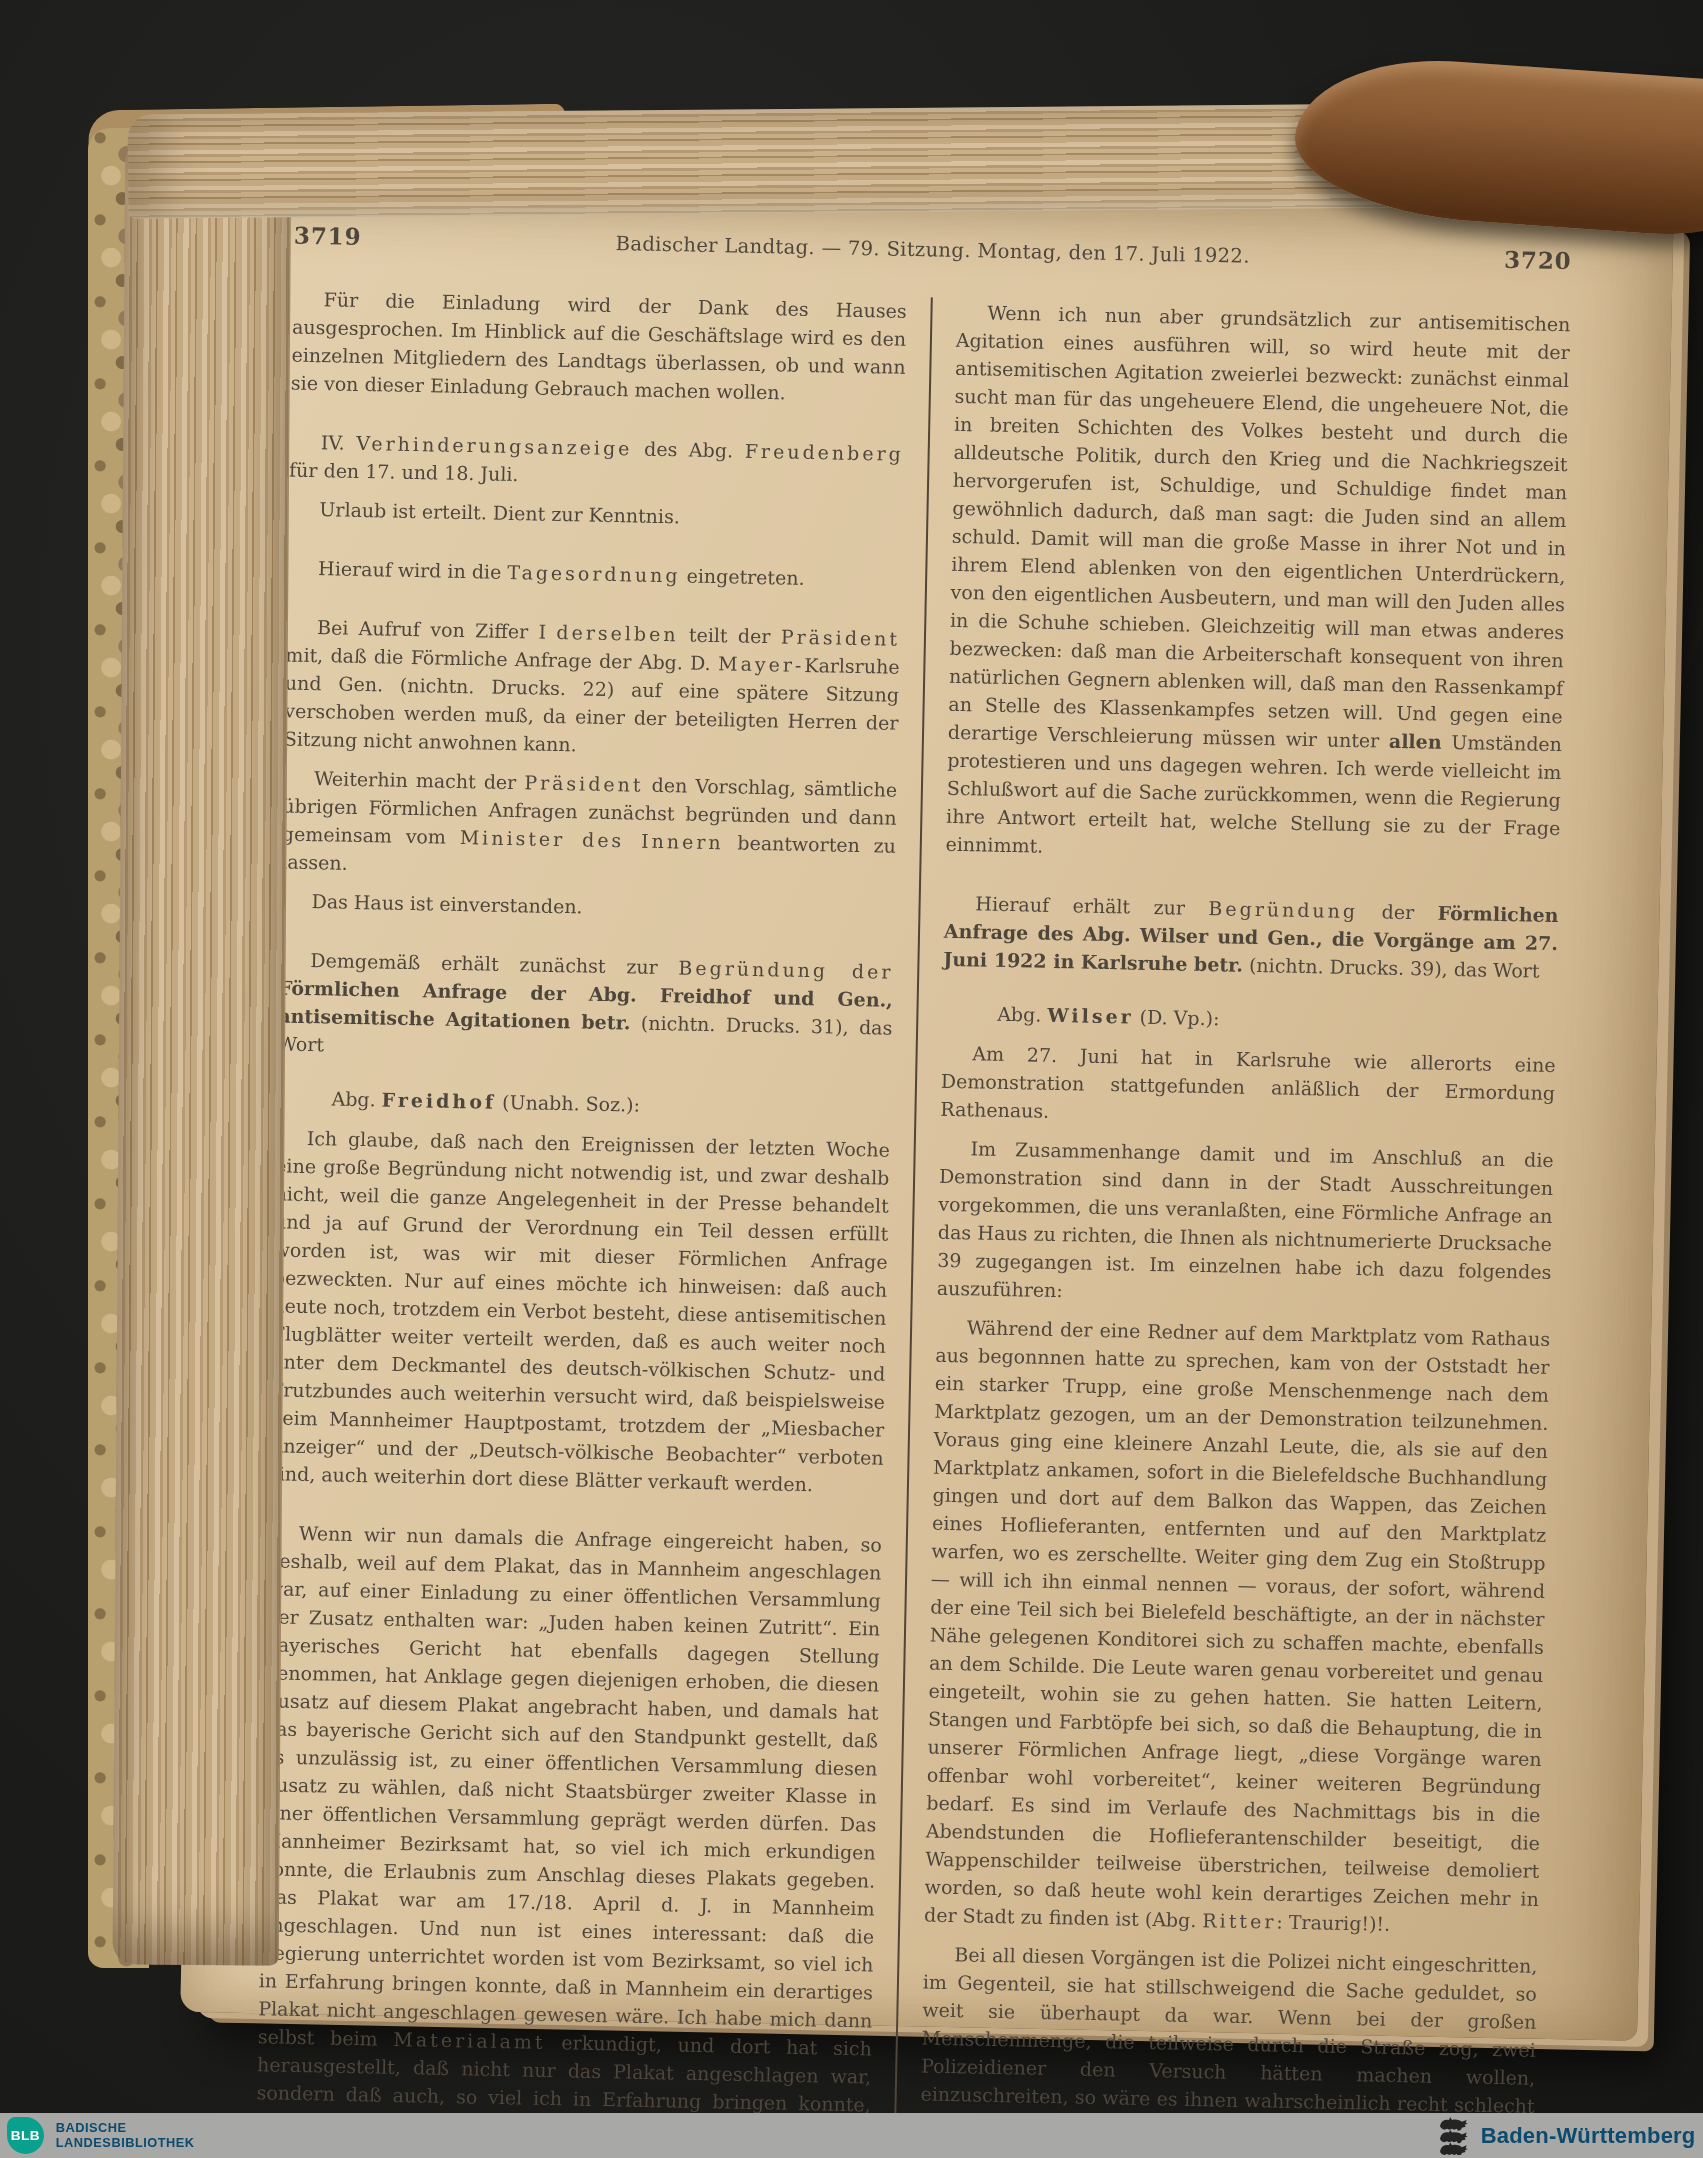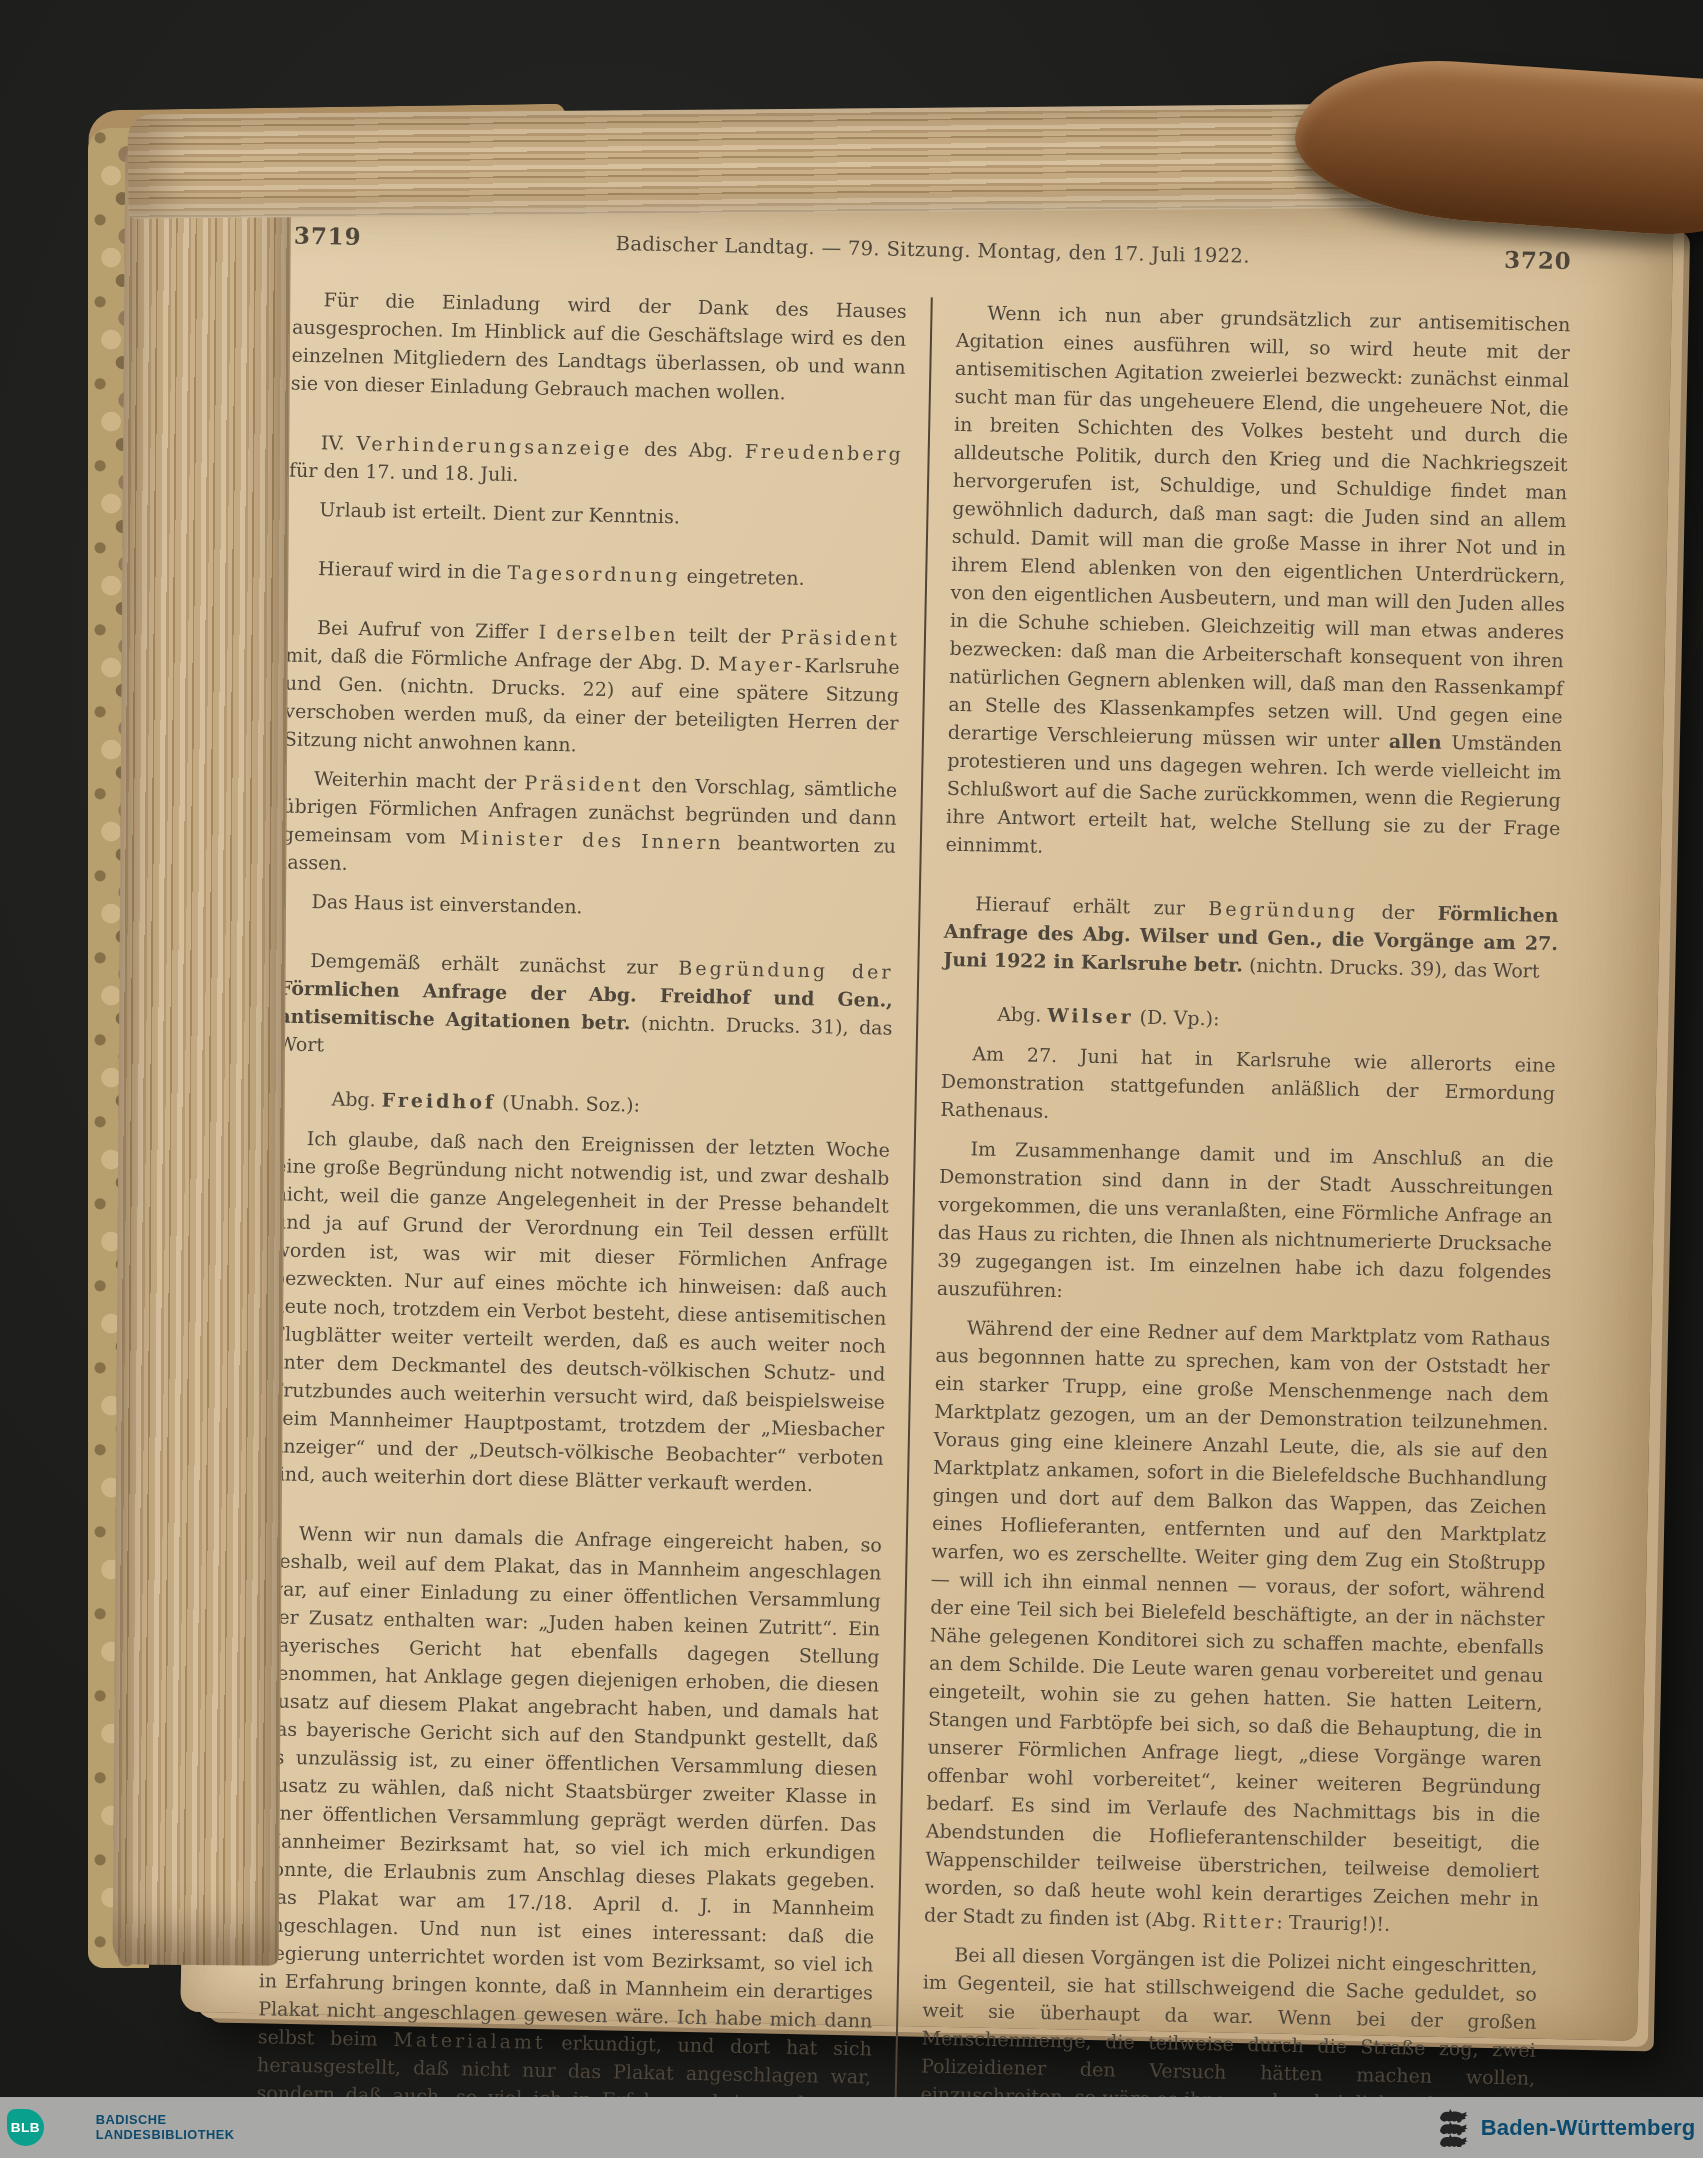--- a/index.html
+++ b/index.html
@@ -61,22 +61,22 @@
   #col-left{padding-right:24px;}
   #col-right{padding-left:24px;}
   #col-divider{width:1.7px;background:#514537;}
   .para{margin:0 0 11px 0;text-align:justify;text-indent:31px;
         font-size:19px;line-height:28px;}
   .para.gap{margin-top:31px;}
   .para.speaker{margin-top:25.6px;margin-bottom:12px;text-indent:55px;text-align:left;}
   .para .b{font-weight:bold;}
   .para .sp{letter-spacing:3px;}
   
-  #footer{position:absolute;left:0;bottom:0;width:1704px;height:61px;background:#a8a8a6;z-index:50;
-      display:flex;align-items:center;font-family:"Liberation Sans", sans-serif;gap:40px;}
+  #footer{position:absolute;left:0;bottom:0;width:1704px;height:45px;background:#a8a8a6;z-index:50;
+      display:flex;align-items:center;font-family:"Liberation Sans", sans-serif;}
   #blb-logo{width:37px;height:37px;margin-left:6.8px;background:#0aa08e;color:#fff;
       border-radius:8.5px 50% 50% 50%;display:flex;align-items:center;justify-content:center;
       font-weight:bold;font-size:13.6px;letter-spacing:0.4px;}
   #blb-name{margin-left:12px;color:#0c4a6e;font-weight:bold;font-size:12.8px;line-height:14.5px;letter-spacing:0.5px;}
   #footer-right{margin-left:auto;display:flex;align-items:center;margin-right:8.5px;}
   #coat-of-arms{width:34px;height:39px;margin-right:10.2px;}
   #bw-name{color:#0c4a6e;font-weight:600;font-size:22px;letter-spacing:0.2px;}
 </style>
 </head>
 <body>

